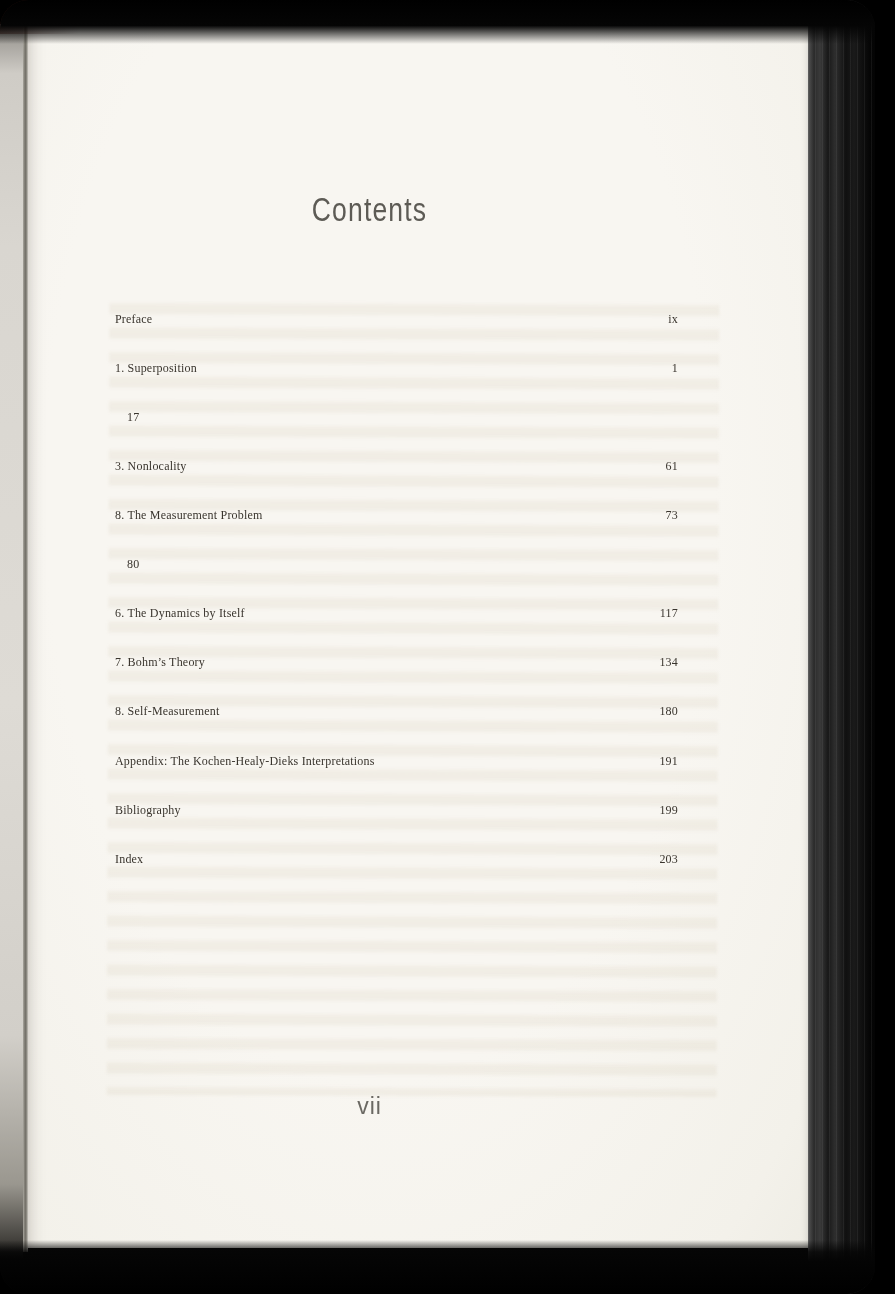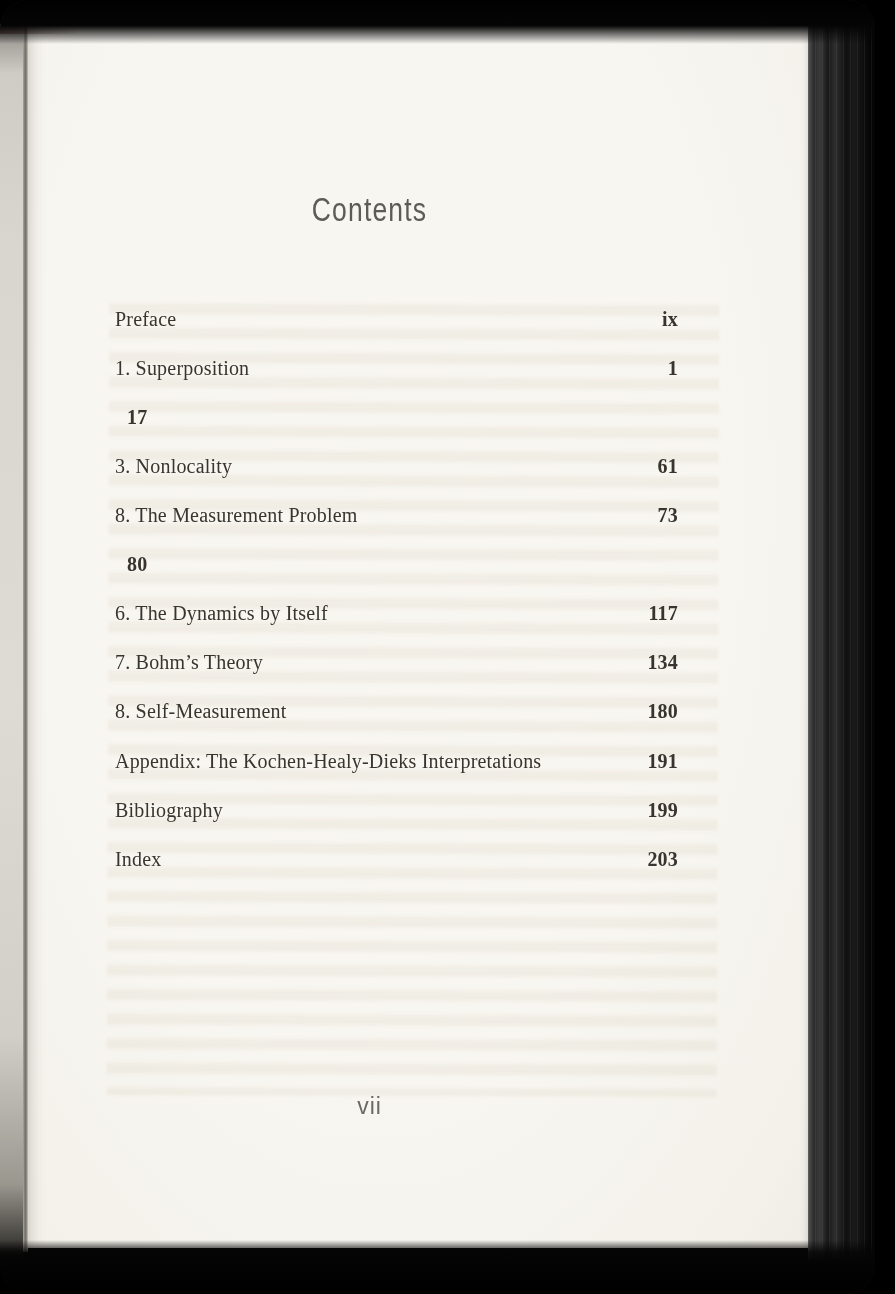--- a/index.html
+++ b/index.html
@@ -63,31 +63,31 @@
     position:absolute; left:59px; top:164px; width:565px;
     text-align:center;
     font-family:"Liberation Sans", sans-serif;
     font-size:34px; font-weight:400; letter-spacing:1.5px;
     color:#5d5b55;
     transform:scaleX(0.78); transform-origin:center;
   }
 
   .toc {
     position:absolute; left:87px; top:281px; width:563px;
-    font-size:20px; line-height:24px; color:#39342d;
+    font-size:12px; line-height:24px; color:#39342d;
     letter-spacing:0.2px;
   }
   .toc-row {
     display:flex; justify-content:space-between; align-items:flex-end;
     margin-bottom:25px;
   }
   .toc-row.section-break { margin-top:26px; }
   .toc-label { max-width:480px; }
   .toc-label .cont-line { padding-left:21px; }
-  .toc-num { text-align:right; padding-left:12px; white-space:nowrap;font-weight:bold; }
+  .toc-num { text-align:right; padding-left:12px; white-space:nowrap; }
 
   .folio {
     position:absolute; left:59px; top:1067px; width:565px;
     text-align:center;
     font-family:"Liberation Sans", sans-serif;
     font-size:23px; color:#6b6963; letter-spacing:1px;
   }
 </style>
 </head>
 <body>

